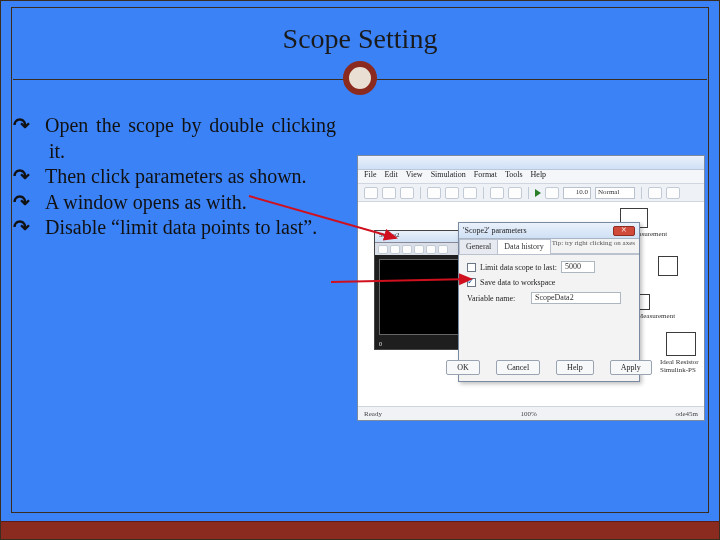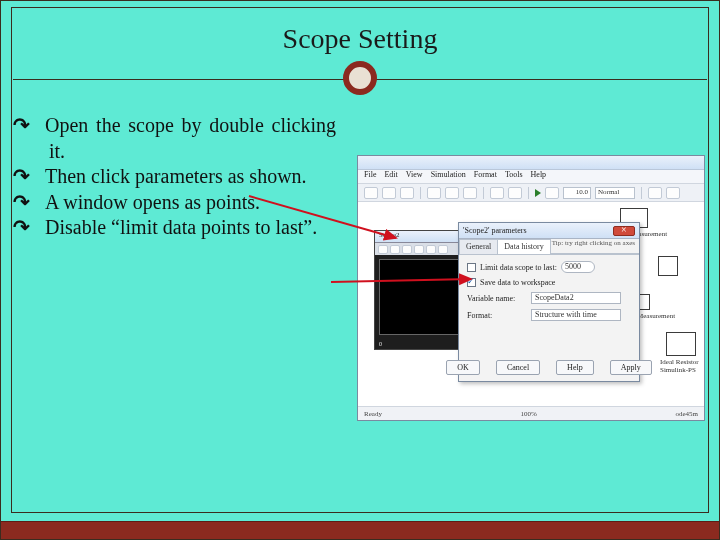--- a/index.html
+++ b/index.html
@@ -1,19 +1,19 @@
 <!DOCTYPE html>
 <html><head>
 <meta charset="utf-8">
 <style>
   * { box-sizing: border-box; margin: 0; padding: 0; }
   html, body { width: 720px; height: 540px; font-family: "Times New Roman", serif; }
   .slide {
     width: 720px; height: 540px;
-    background: #5eead4;
+    background: #3b82f6;
     border: 1px solid #3a2c1f;
     position: relative;
   }
   .inner-border {
     position: absolute;
     left: 10px; right: 10px; top: 6px; bottom: 26px;
     border: 1px solid #3a2c1f;
     background: transparent;
   }
   .title-area {
@@ -127,21 +127,21 @@
 <div class="slide">
   <div class="inner-border"></div>
 
   <div class="title-area">Scope Setting</div>
   <div class="hr-line"></div>
   <div class="ring"></div>
 
   <div class="bullets">
     <p><span class="bul-icon">↷</span><span>Open the scope by double clicking it.</span></p>
     <p><span class="bul-icon">↷</span><span>Then click parameters as shown.</span></p>
-    <p><span class="bul-icon">↷</span><span>A window opens as points.</span></p>
+    <p><span class="bul-icon">↷</span><span>A window opens as with.</span></p>
     <p><span class="bul-icon">↷</span><span>Disable “limit data points to last”.</span></p>
   </div>
 
   <div class="screenshot">
     <div class="win-titlebar"></div>
     <div class="menubar">
       <span>File</span>
       <span>Edit</span>
       <span>View</span>
       <span>Simulation</span>
@@ -208,34 +208,30 @@
         </div>
         <div class="dlg-tabs">
           <div class="dlg-tab">General</div>
           <div class="dlg-tab active">Data history</div>
           <div style="flex:1; border-bottom:1px solid #b9c2ce; font-size:7px; color:#555; text-align:right; padding-right:4px;">Tip: try right clicking on axes</div>
         </div>
         <div class="dlg-body">
           <div class="dlg-row">
             <span class="dlg-chk"></span>
             <span>Limit data scope to last:</span>
-            <span class="dlg-input" style="width:34px;border-radius:6px;">5000</span>
+            <span class="dlg-input" style="width:34px;">5000</span>
           </div>
           <div class="dlg-row">
             <span class="dlg-chk checked"></span>
             <span>Save data to workspace</span>
           </div>
           <div class="dlg-row">
             <span style="width:60px;">Variable name:</span>
             <span class="dlg-input" style="width:90px;">ScopeData2</span>
           </div>
-          <div class="dlg-row">
-            <span style="width:60px;">Format:</span>
-            <span class="dlg-input" style="width:90px;">Structure with time</span>
-          </div>
         </div>
         <div class="dlg-btns">
           <div class="dlg-btn">OK</div>
           <div class="dlg-btn">Cancel</div>
           <div class="dlg-btn">Help</div>
           <div class="dlg-btn">Apply</div>
         </div>
       </div>
     </div>
 

